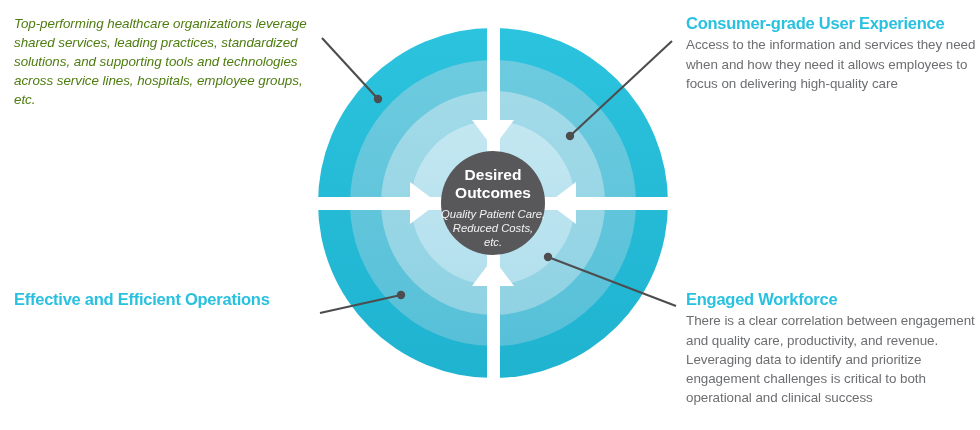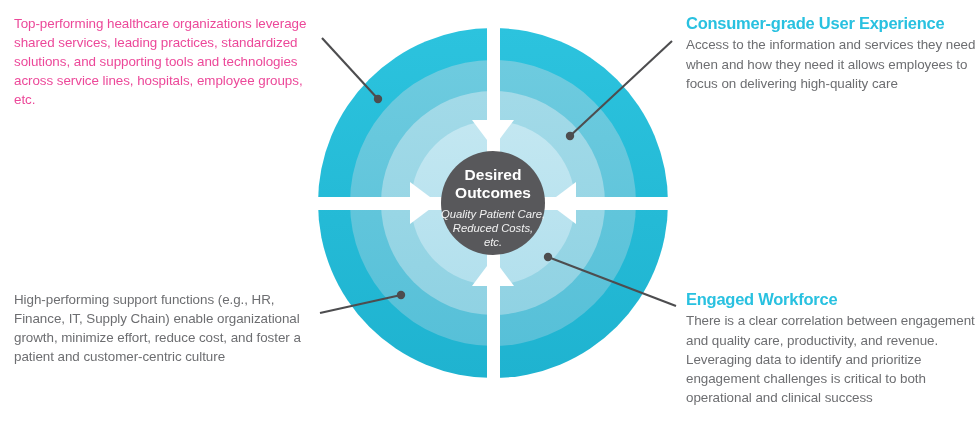--- a/index.html
+++ b/index.html
@@ -141,30 +141,30 @@
 
       <line x1="320" y1="313" x2="401" y2="295"></line>
       <circle cx="401" cy="295" r="4.2" stroke="none"></circle>
 
       <line x1="676" y1="306" x2="548" y2="257"></line>
       <circle cx="548" cy="257" r="4.2" stroke="none"></circle>
     </g>
   </svg>
 
   <div class="callout" id="callout-tl">
-    <p class="c-body" style="color:#ec4899;">Top-performing healthcare organizations leverage shared services, leading practices, standardized solutions, and supporting tools and technologies across service lines, hospitals, employee groups, etc.</p>
+    <p class="c-body" style="color:#4d7c0f;font-style:italic;">Top-performing healthcare organizations leverage shared services, leading practices, standardized solutions, and supporting tools and technologies across service lines, hospitals, employee groups, etc.</p>
   </div>
 
   <div class="callout" id="callout-tr">
     <p class="c-title" style="color:#29C1E0;">Consumer-grade User Experience</p>
     <p class="c-body" style="color:#6D6E71;">Access to the information and services they need when and how they need it allows employees to focus on delivering high-quality care</p>
   </div>
 
   <div class="callout" id="callout-bl">
-    <p class="c-body" style="color:#6D6E71;">High-performing support functions (e.g., HR, Finance, IT, Supply Chain) enable organizational growth, minimize effort, reduce cost, and foster a patient and customer-centric culture</p>
+    <p class="c-title" style="color:#29C1E0;">Effective and Efficient Operations</p>
   </div>
 
   <div class="callout" id="callout-br">
     <p class="c-title" style="color:#29C1E0;">Engaged Workforce</p>
     <p class="c-body" style="color:#6D6E71;">There is a clear correlation between engagement and quality care, productivity, and revenue. Leveraging data to identify and prioritize engagement challenges is critical to both operational and clinical success</p>
   </div>
 
 </div>
 
 </body></html>

